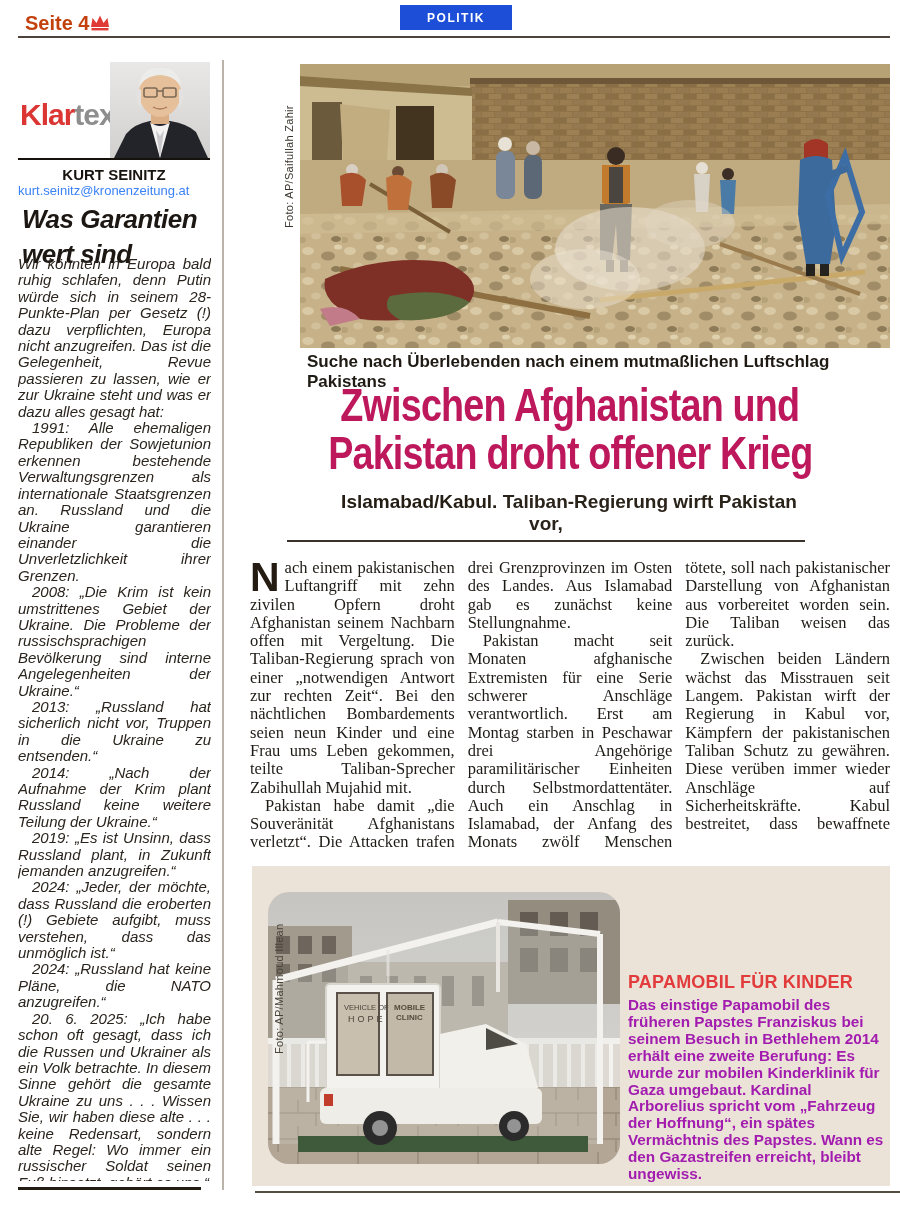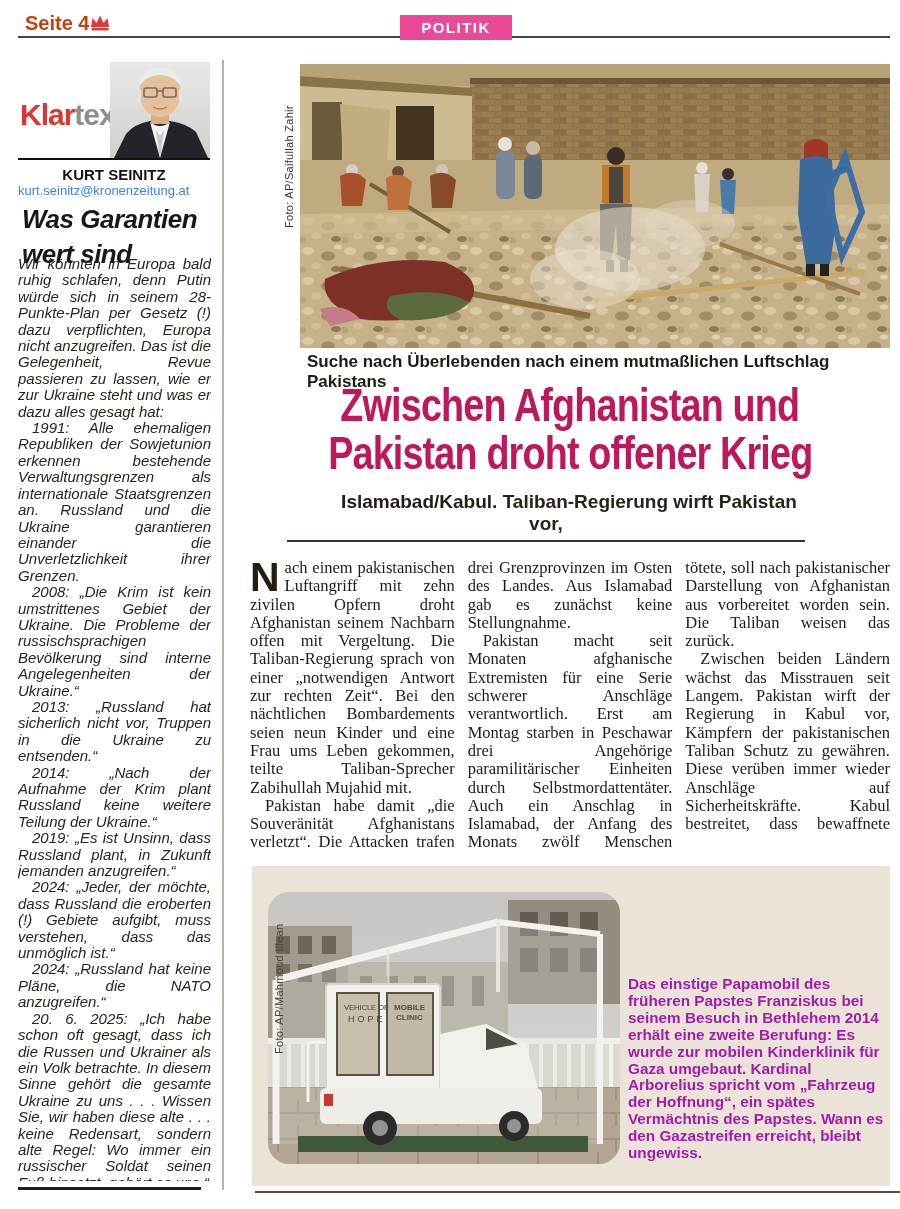--- a/index.html
+++ b/index.html
@@ -3,22 +3,22 @@
 <meta charset="utf-8">
 <style>
   * { margin:0; padding:0; box-sizing:border-box; }
   body { background:#ffffff; font-family:"Liberation Sans", sans-serif; }
   .page { position:relative; width:900px; height:1209px; background:#ffffff; overflow:hidden; }
 
   
   .seite { position:absolute; left:25px; top:12px; font-size:20px; font-weight:bold; color:#c2410c; }
   .crown { position:absolute; left:90px; top:14px; }
   .header-rule { position:absolute; left:18px; top:36px; width:872px; height:2px; background:#4c443a; }
-  .politik-box { position:absolute; left:400px; top:15px; width:112px; height:25px; background:#ec4899;
-                 color:#fff; font-weight:bold; font-size:15px; letter-spacing:1.5px;
+  .politik-box { position:absolute; left:400px; top:5px; width:112px; height:25px; background:#1d4ed8;
+                 color:#fff; font-weight:bold; font-size:12px; letter-spacing:1.5px;
                  display:flex; align-items:center; justify-content:center; }
   .date { position:absolute; right:25px; top:12px; font-size:19px; font-weight:bold; color:#241c12; }
 
   
   .vdivider { position:absolute; left:222px; top:60px; width:2px; height:1130px; background:#b9b3aa; }
   .klartext-block { position:absolute; left:18px; top:62px; width:192px; height:98px; border-bottom:2px solid #15120e; }
   .klartext-logo { position:absolute; left:2px; bottom:26px; font-size:30px; font-weight:bold; letter-spacing:-1px; }
   .klartext-logo .red { color:#db3633; }
   .klartext-logo .gray { color:#8e8e8e; }
   .portrait { position:absolute; right:0; top:0; width:100px; height:96px; overflow:hidden; }
@@ -294,18 +294,19 @@
         <text x="80" y="130" font-family="Liberation Sans, sans-serif" font-size="9" letter-spacing="3" fill="#4a4238">HOPE</text>
         <text x="126" y="118" font-family="Liberation Sans, sans-serif" font-size="8" font-weight="bold" fill="#564c3e">MOBILE</text>
         <text x="128" y="128" font-family="Liberation Sans, sans-serif" font-size="8" font-weight="bold" fill="#564c3e">CLINIC</text>
 
         <line x1="40" y1="150" x2="58" y2="150" stroke="#f4f2ee" stroke-width="3"></line>
         <line x1="40" y1="150" x2="40" y2="210" stroke="#f4f2ee" stroke-width="3"></line>
       </svg>
     </div>
     <div class="photo-credit credit2">Foto: AP/Mahmoud Illean</div>
     <div class="papa-text">
+      <div class="papa-title">PAPAMOBIL FÜR KINDER</div>
       <div class="papa-body">Das einstige Papamobil des früheren Papstes Franziskus bei seinem Besuch in Bethlehem 2014 erhält eine zweite Berufung: Es wurde zur mobilen Kinderklinik für Gaza umgebaut. Kardinal Arborelius spricht vom „Fahrzeug der Hoffnung“, ein spätes Vermächtnis des Papstes. Wann es den Gazastreifen erreicht, bleibt ungewiss.</div>
     </div>
   </div>
 
   <div class="rule-right"></div>
 </div>
 
 </body></html>

